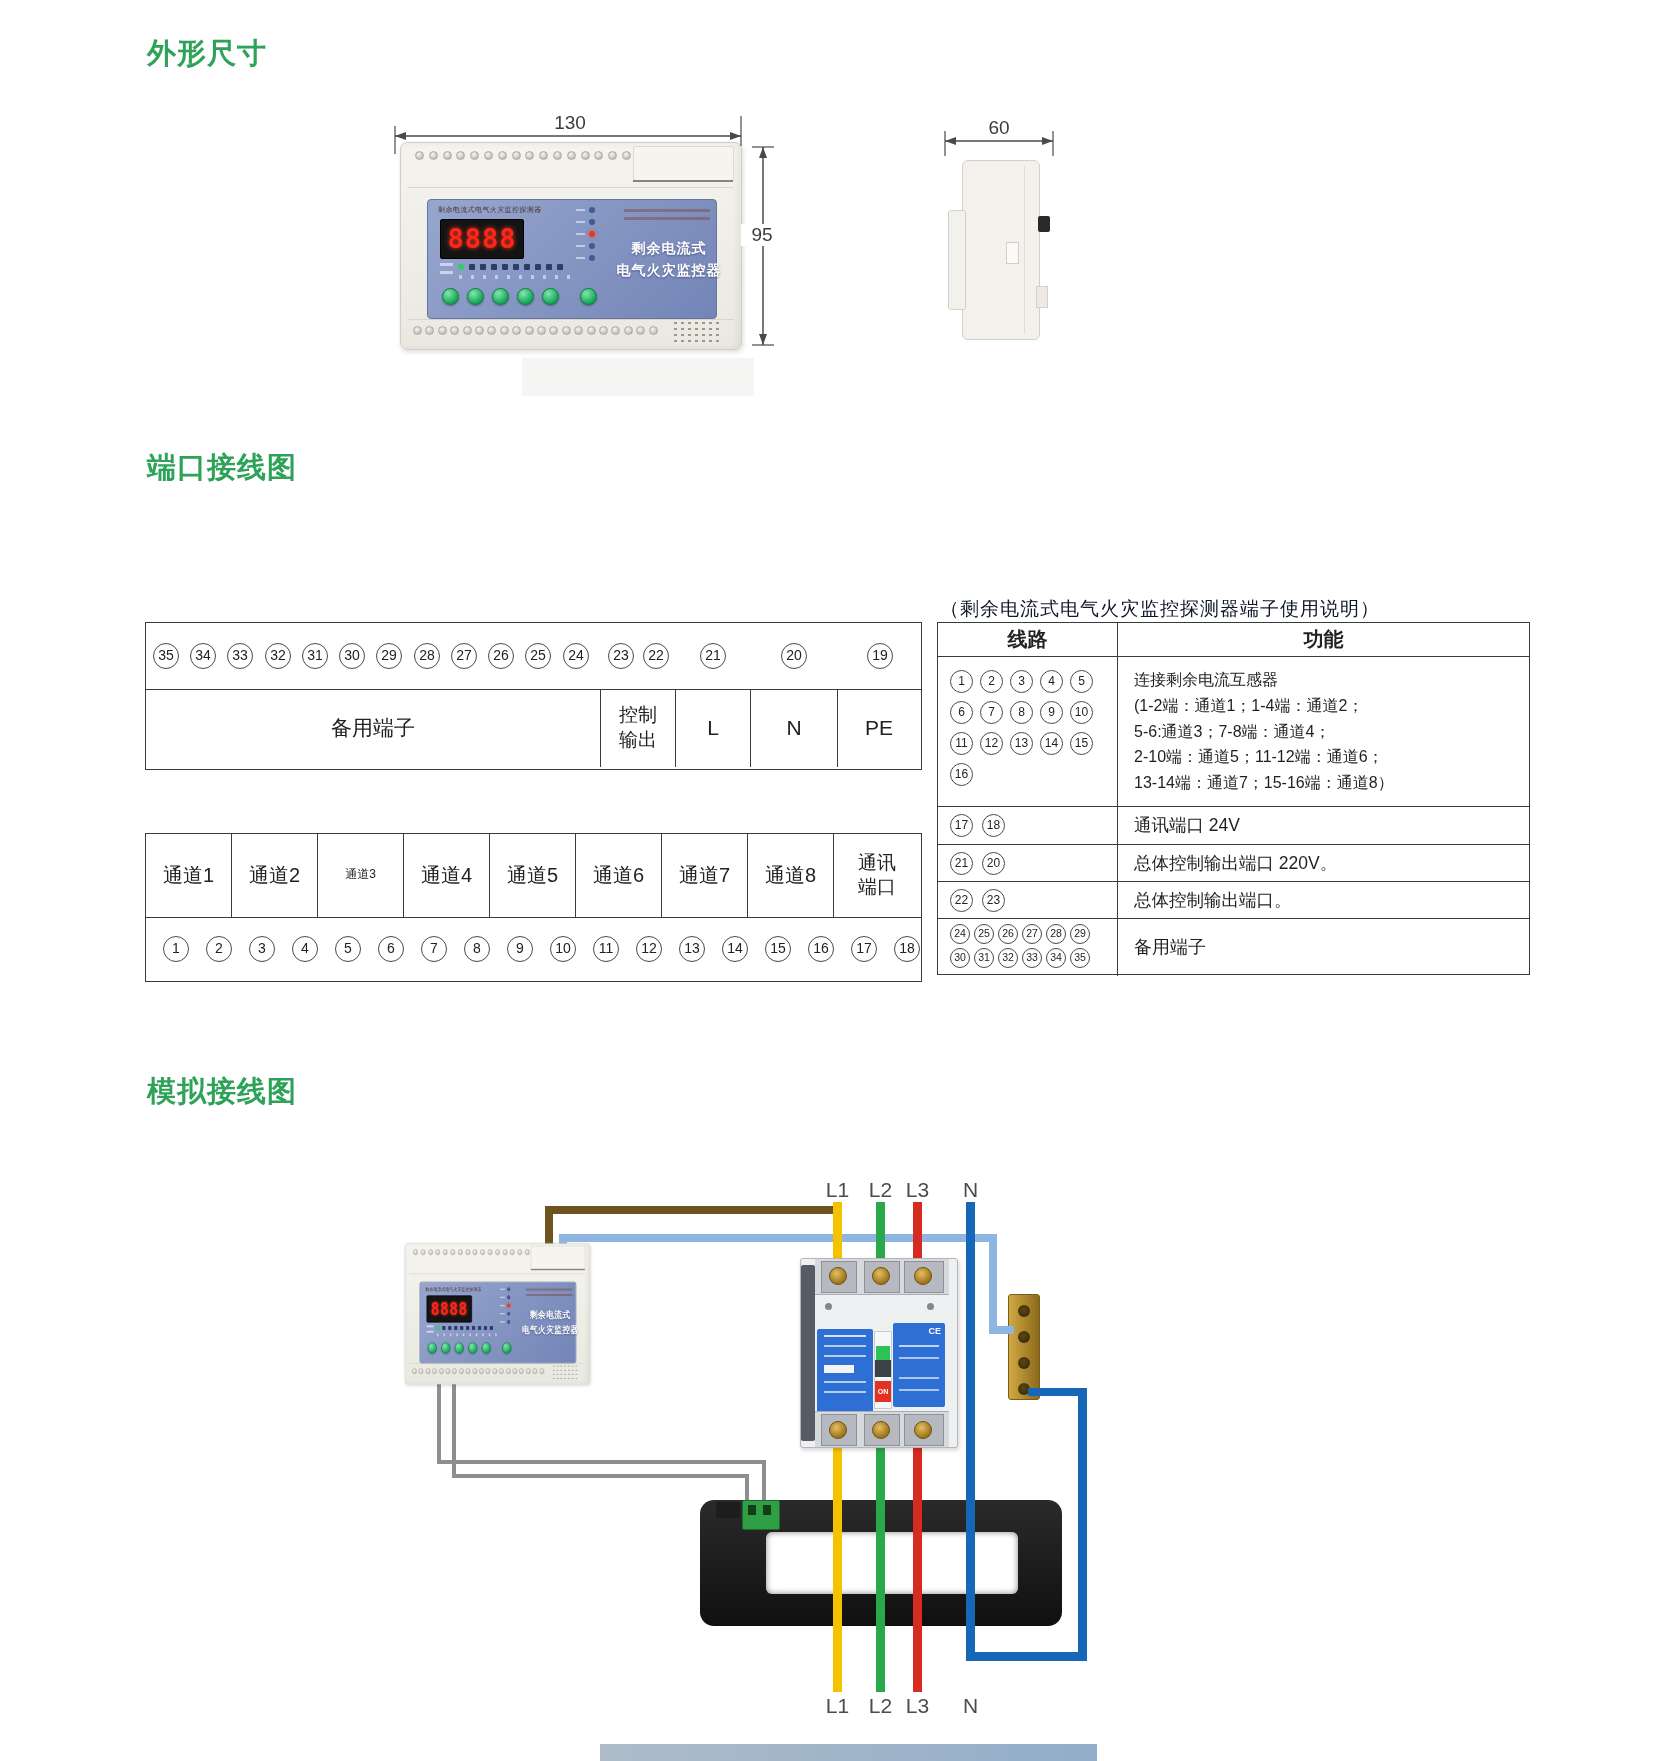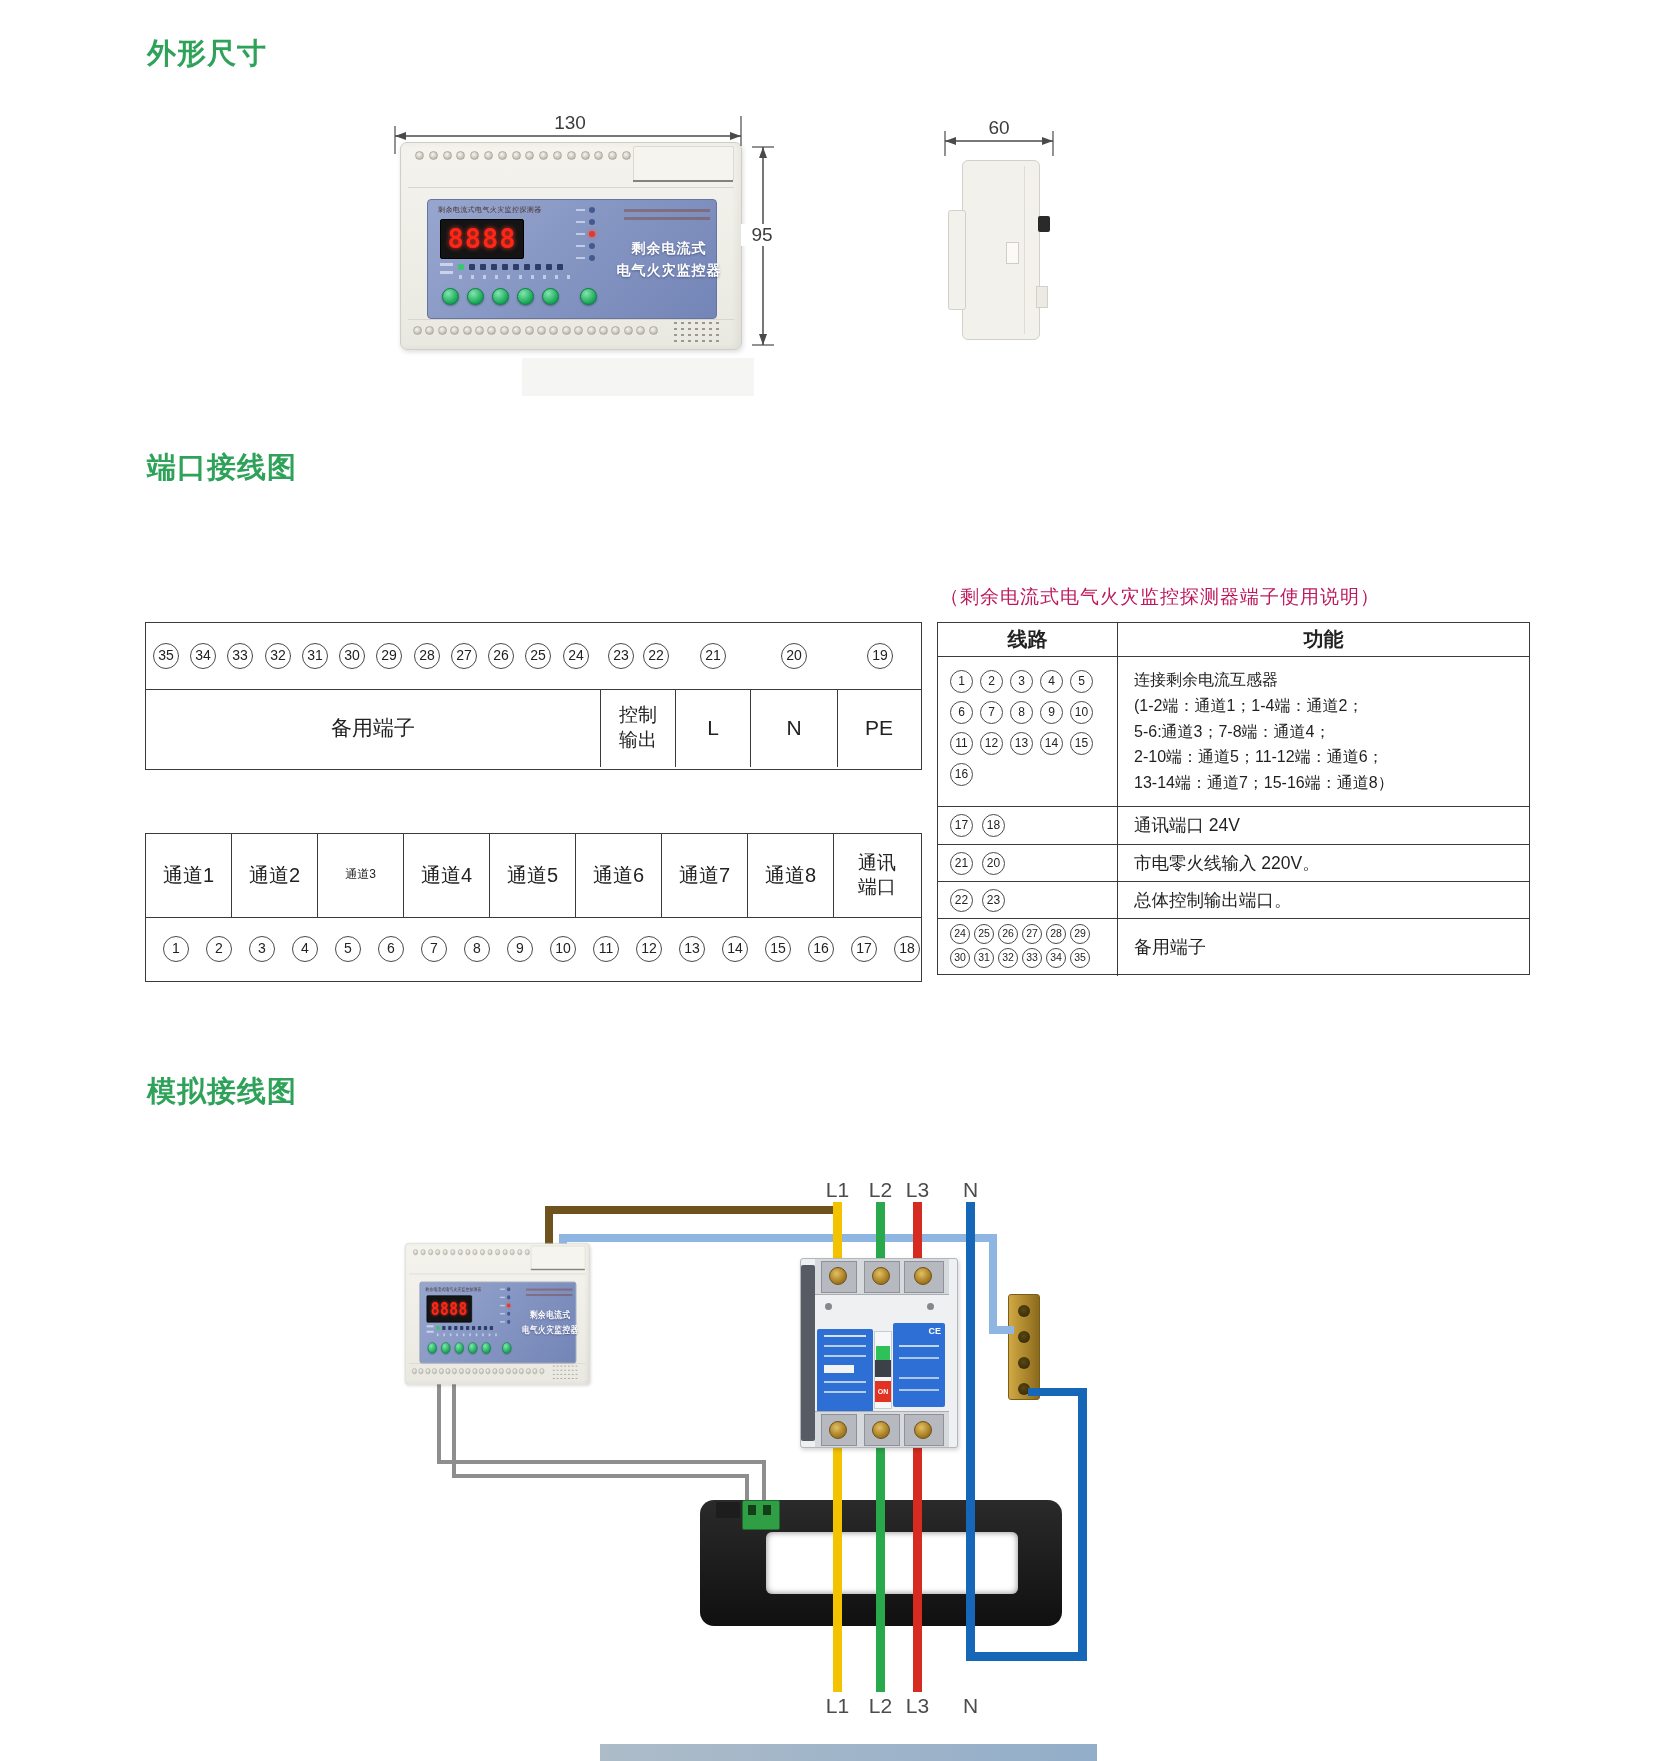--- a/index.html
+++ b/index.html
@@ -1,21 +1,21 @@
 <!DOCTYPE html>
 <html style="--section-title: #2fa25a; --wire-yellow: #f3c300; --wire-green: #2aa84c; --wire-red: #d62b20; --wire-blue: #1767b8; --wire-lightblue: #8fb5e2; --wire-brown: #6e531f; --wire-gray: #8e8e8e; --panel-blue: #8194c0; --busbar: #b8923a; --led-red: #e33225; --button-green: #2db56a;"><head>
 <meta charset="utf-8">
 <style>
   html,body{margin:0;padding:0;background:#fff;}
   #page{position:relative;width:1677px;height:1761px;background:#ffffff;overflow:hidden;
         font-family:"Liberation Sans","DejaVu Sans",sans-serif;color:#222;}
   .abs{position:absolute;}
   .sec-title{position:absolute;font-size:29px;font-weight:600;color:var(--section-title,#2fa25a);letter-spacing:1px;}
   .dim-label{position:absolute;font-size:19px;color:#3c3c3c;background:#fff;text-align:center;padding:0 3px;z-index:5;}
-  .note{position:absolute;font-size:19px;color:#be185d;text-align:center;letter-spacing:1px;}
+  .note{position:absolute;font-size:19px;color:#0f172a;text-align:center;letter-spacing:1px;margin-top:12px;}
   
   .tbl{position:absolute;border:1.5px solid #3a3a3a;box-sizing:border-box;background:#fff;}
   .trow{position:relative;box-sizing:border-box;}
   .circ{position:absolute;box-sizing:border-box;border:1.4px solid #4a4a4a;border-radius:50%;
         text-align:center;color:#222;background:#fff;}
   .cellrow{display:flex;height:100%;}
   .cell{box-sizing:border-box;border-right:1.5px solid #3a3a3a;display:flex;align-items:center;justify-content:center;
         text-align:center;white-space:pre-line;line-height:1.3;}
   .cell:last-child{border-right:none;}
   
@@ -361,21 +361,21 @@
           </div>
         </div>
         <div class="lg-row" style="height: 37px;">
           <div class="lg-left">
             <div class="lg-line" style="gap: 9px; margin-bottom: 0px;">
               <span class="lg-circ" style="width: 23px; height: 23px; font-size: 12px; line-height: 20px;">21</span>
               <span class="lg-circ" style="width: 23px; height: 23px; font-size: 12px; line-height: 20px;">20</span>
             </div>
           </div>
           <div class="lg-right">
-            <div class="fn-line" style="font-size: 17.5px; line-height: 1.3;">市电零火线输入 220V。</div>
+            <div class="fn-line" style="font-size: 17.5px; line-height: 1.3;">总体控制输出端口 220V。</div>
           </div>
         </div>
         <div class="lg-row" style="height: 37px;">
           <div class="lg-left">
             <div class="lg-line" style="gap: 9px; margin-bottom: 0px;">
               <span class="lg-circ" style="width: 23px; height: 23px; font-size: 12px; line-height: 20px;">22</span>
               <span class="lg-circ" style="width: 23px; height: 23px; font-size: 12px; line-height: 20px;">23</span>
             </div>
           </div>
           <div class="lg-right">

